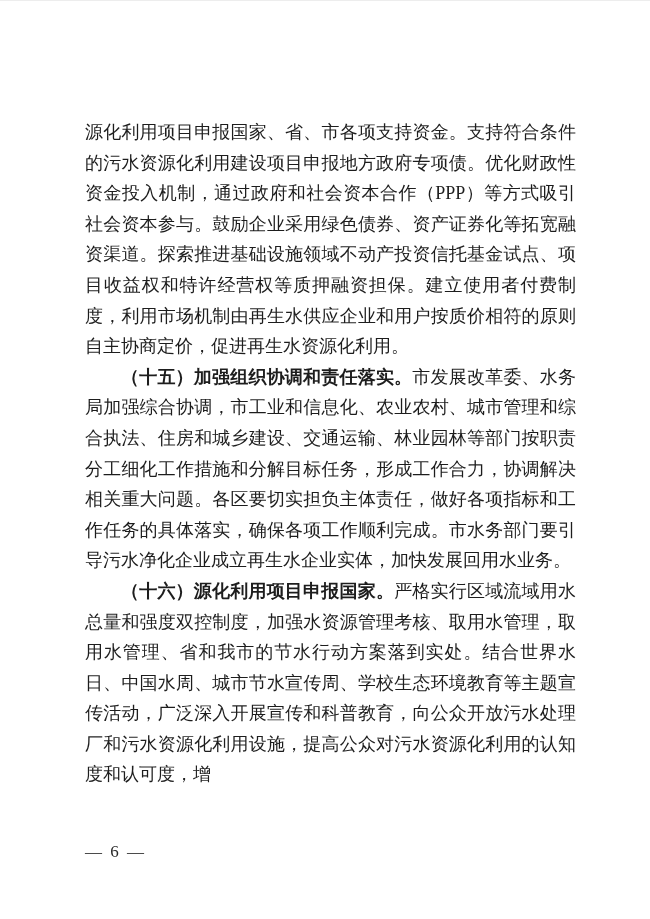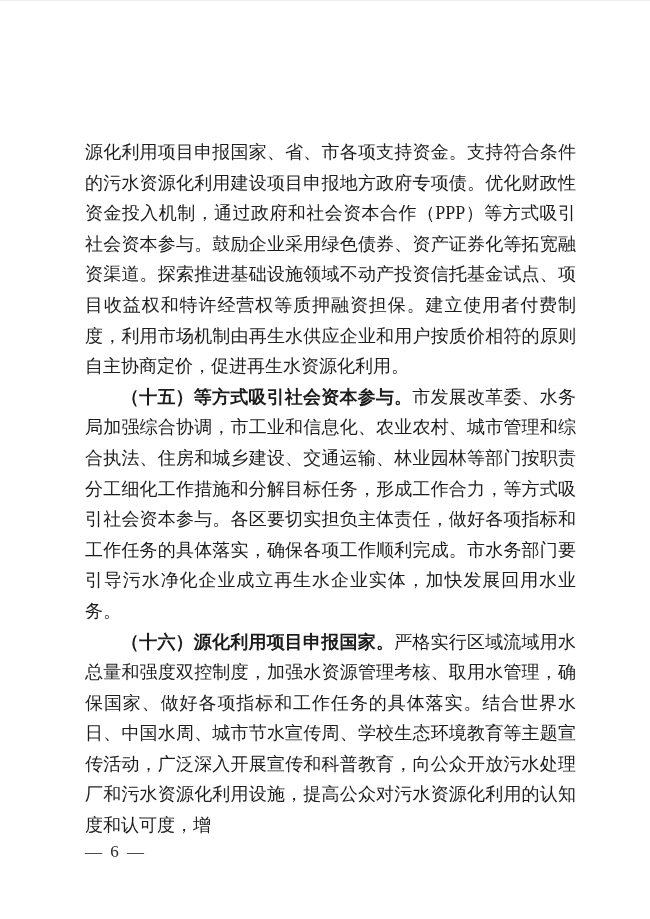--- a/index.html
+++ b/index.html
@@ -19,21 +19,20 @@
     color: #1d1d1d;
   }
   .text-block {
     position: absolute;
     left: 85px;
     top: 116px;
     width: 491px;
     font-size: 18px;
     line-height: 30.6px;
     text-align: justify;
-    margin-top: 20px;
   }
   .text-block p {
     margin: 0;
     padding: 0;
     text-align: justify;
   }
   .indent {
     text-indent: 36px;
   }
   .section-heading {
@@ -58,21 +57,21 @@
 </head>
 <body>
 
 <div class="page">
 
   <div class="text-block">
 
     <p>源化利用项目申报国家、省、市各项支持资金。支持符合条件的污水资源化利用建设项目申报地方政府专项债。优化财政性资金投入机制，通过政府和社会资本合作（PPP）等方式吸引社会资本参与。鼓励企业采用绿色债券、资产证券化等拓宽融资渠道。探索推进基础设施领域不动产投资信托基金试点、项目收益权和特许经营权等质押融资担保。建立使用者付费制度，利用市场机制由再生水供应企业和用户按质价相符的原则自主协商定价，促进再生水资源化利用。</p>
 
 
-    <p class="indent"><span class="item-heading">（十五）等方式吸引社会资本参与。</span><span>市发展改革委、水务局加强综合协调，市工业和信息化、农业农村、城市管理和综合执法、住房和城乡建设、交通运输、林业园林等部门按职责分工细化工作措施和分解目标任务，形成工作合力，等方式吸引社会资本参与。各区要切实担负主体责任，做好各项指标和工作任务的具体落实，确保各项工作顺利完成。市水务部门要引导污水净化企业成立再生水企业实体，加快发展回用水业务。</span></p>
+    <p class="indent"><span class="item-heading">（十五）加强组织协调和责任落实。</span><span>市发展改革委、水务局加强综合协调，市工业和信息化、农业农村、城市管理和综合执法、住房和城乡建设、交通运输、林业园林等部门按职责分工细化工作措施和分解目标任务，形成工作合力，协调解决相关重大问题。各区要切实担负主体责任，做好各项指标和工作任务的具体落实，确保各项工作顺利完成。市水务部门要引导污水净化企业成立再生水企业实体，加快发展回用水业务。</span></p>
 
-    <p class="indent"><span class="item-heading">（十六）源化利用项目申报国家。</span><span>严格实行区域流域用水总量和强度双控制度，加强水资源管理考核、取用水管理，确保国家、做好各项指标和工作任务的具体落实。结合世界水日、中国水周、城市节水宣传周、学校生态环境教育等主题宣传活动，广泛深入开展宣传和科普教育，向公众开放污水处理厂和污水资源化利用设施，提高公众对污水资源化利用的认知度和认可度，增</span></p>
+    <p class="indent"><span class="item-heading">（十六）源化利用项目申报国家。</span><span>严格实行区域流域用水总量和强度双控制度，加强水资源管理考核、取用水管理，取用水管理、省和我市的节水行动方案落到实处。结合世界水日、中国水周、城市节水宣传周、学校生态环境教育等主题宣传活动，广泛深入开展宣传和科普教育，向公众开放污水处理厂和污水资源化利用设施，提高公众对污水资源化利用的认知度和认可度，增</span></p>
 
   </div>
 
   <div class="page-number">— 6 —</div>
 
 </div>
 
 </body></html>

